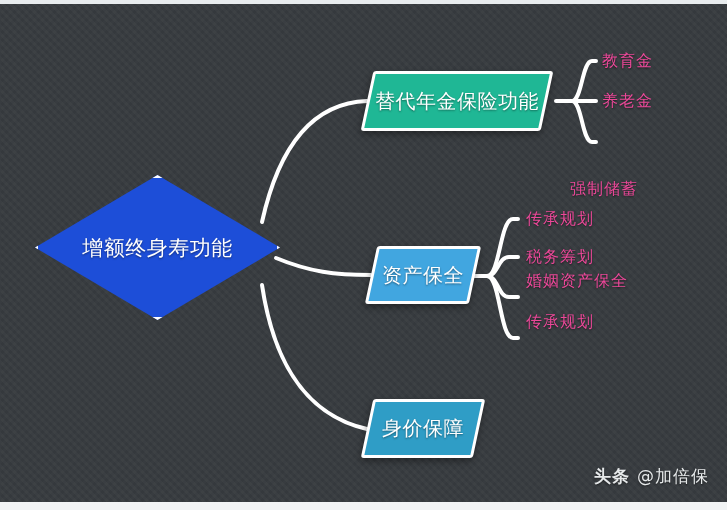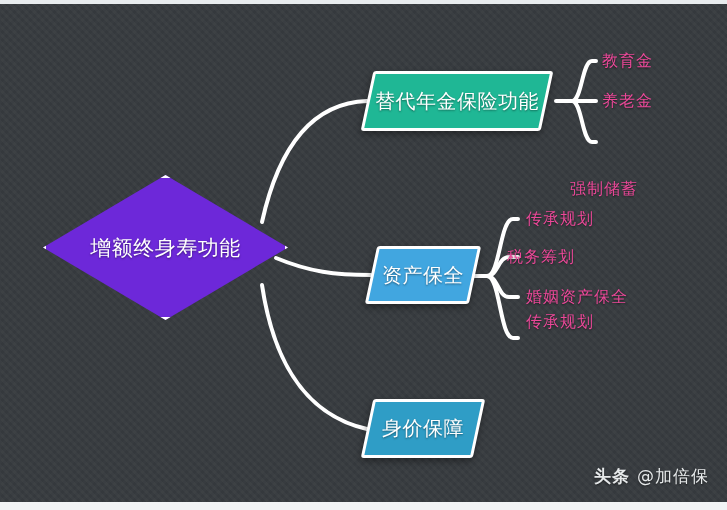--- a/index.html
+++ b/index.html
@@ -51,25 +51,25 @@
     display: flex;
     align-items: center;
     justify-content: center;
     box-sizing: border-box;
     color: #ffffff;
     text-shadow: 0 1px 2px rgba(0,0,0,0.45);
     letter-spacing: 0.5px;
     white-space: nowrap;
   }
   .node-center {
-    left: 43px;
+    left: 35px;
     top: 175px;
     width: 245px;
     height: 145px;
-    background: #6d28d9;
+    background: #1d4ed8;
     border: 3px solid #ffffff;
     clip-path: polygon(50% 0%, 100% 50%, 50% 100%, 0% 50%);
     font-size: 21px;
     box-shadow: 0 2px 8px rgba(0,0,0,0.35);
   }
   .branch {
     border: 3px solid #ffffff;
     border-radius: 3px;
     transform: skewX(-12deg);
     box-shadow: 0 3px 7px rgba(0,0,0,0.4);
@@ -169,22 +169,22 @@
 
   <div class="node branch branch-3">
     <span>身价保障</span>
   </div>
 
   <div class="leaf" style="left:602px; top:51px;">教育金</div>
   <div class="leaf" style="left:602px; top:91px;text-align:right;">养老金</div>
   <div class="leaf" style="left:570px; top:132px;margin-top:47px;">强制储蓄</div>
 
   <div class="leaf" style="left:526px; top:209px;">传承规划</div>
-  <div class="leaf" style="left:507px; top:247px;">税务筹划</div>
-  <div class="leaf" style="left:526px; top:287px;text-align:center;">婚姻资产保全</div>
+  <div class="leaf" style="left:526px; top:247px;">税务筹划</div>
+  <div class="leaf" style="left:526px; top:271px;text-align:center;">婚姻资产保全</div>
   <div class="leaf" style="left:526px; top:312px;">传承规划</div>
 
   <div class="watermark">
     <span>头条</span>
     <span class="at">@加倍保</span>
   </div>
 
 </div>
 
 </body></html>

